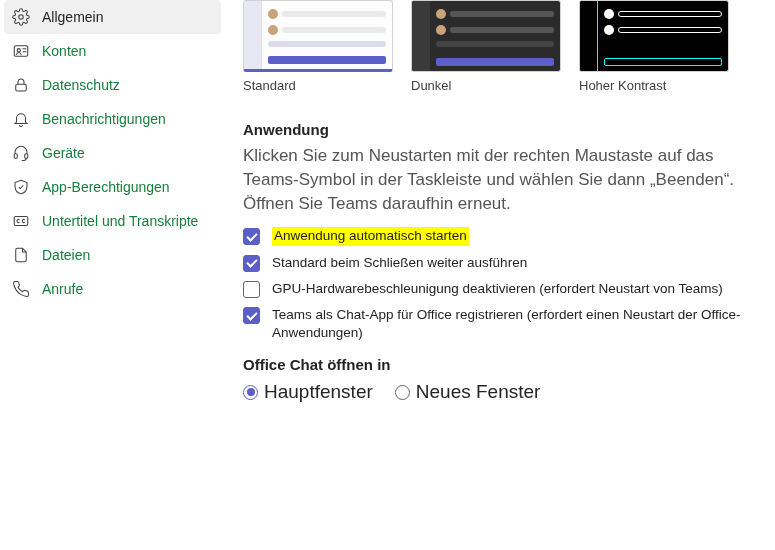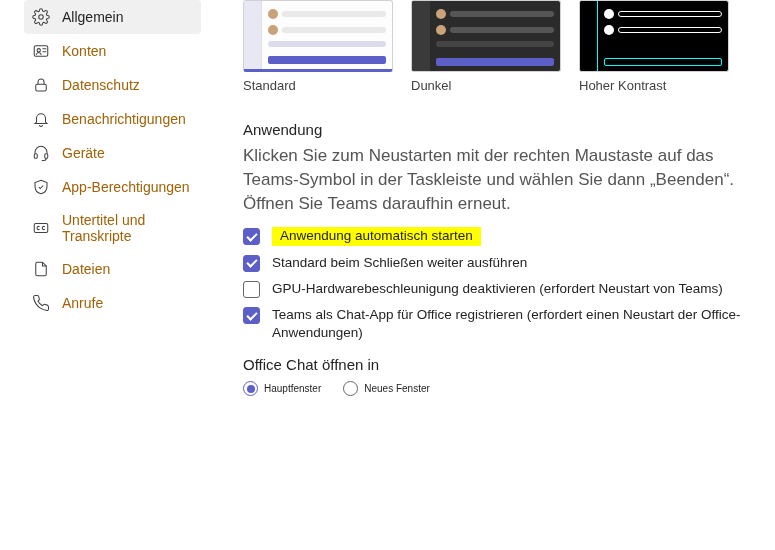--- a/index.html
+++ b/index.html
@@ -8,31 +8,31 @@
     font-size: 14px;
     color: #242424;
     background: #fff;
     width: 775px;
     height: 550px;
     overflow: hidden;
     display: flex;
   }
   .sidebar {
     width: 225px;
-    padding: 0 24px;
+    padding: 0 4px;
     flex-shrink: 0;
   }
   .nav-item {
     display: flex;
     align-items: center;
     gap: 12px;
     padding: 8px 8px;
     border-radius: 4px;
     cursor: pointer;
-    color: #a16207;
+    color: #15803d;
   }
   .nav-item.active {
     background: #f0f0f0;
     color: #242424;
   }
   .nav-icon {
     width: 18px;
     height: 18px;
     display: flex;
     align-items: center;
@@ -90,21 +90,21 @@
   .thumb-hc .mini-line { background:#000; border:1px solid #fff; height:6px; }
   .mini-input {
     position:absolute; bottom:5px; left:24px; right:6px; height:8px; border-radius:2px;
   }
   .thumb-standard .mini-input { background:#5b5fc7; }
   .thumb-dark .mini-input { background:#5b5fc7; }
   .thumb-hc .mini-input { background:#000; border:1px solid #0ff; }
 
   .section-heading {
     font-size: 15px;
-    font-weight: 400;
+    font-weight: 700;
     margin-bottom: 6px;
     color: #242424;
   }
   .section-desc {
     font-size: 17px;
     color: #555;
     line-height: 1.4;
     margin-bottom: 12px;
   }
   .checkbox-row {
@@ -131,39 +131,39 @@
     width: 4px; height: 8px;
     border: solid #fff;
     border-width: 0 2px 2px 0;
     transform: rotate(45deg);
     margin-top:-2px;
   }
   .chk-label { font-size: 13.5px; line-height: 1.35; color: #242424; }
   .hl {
     background: #ffff00;
     display: inline-block;
-    padding: 0 8px;
+    padding: 0 2px;
   }
   .radio-group {
     display: flex;
     gap: 22px;
     margin-top: 8px;
     margin-bottom: 22px;
   }
   .radio-opt { display:flex; align-items:center; gap:6px; cursor:pointer; }
   .radio {
     width:15px; height:15px; border-radius:50%;
     border:1.3px solid #666;
     display:flex; align-items:center; justify-content:center;
   }
   .radio.sel { border-color:#5b5fc7; }
   .radio.sel::after {
     content:""; width:8px; height:8px; border-radius:50%; background:#5b5fc7;
   }
-  .radio-label { font-size: 10px; }
+  .radio-label { font-size: 19px; }
 </style>
 </head>
 <body>
 
 <nav class="sidebar">
   <div class="nav-item active">
     <span class="nav-icon">
       <svg viewBox="0 0 24 24">
           <circle cx="12" cy="12" r="3"></circle>
           <path d="M19.4 15a1.7 1.7 0 0 0 .3 1.8l.1.1a2 2 0 1 1-2.8 2.8l-.1-.1a1.7 1.7 0 0 0-1.8-.3 1.7 1.7 0 0 0-1 1.5V21a2 2 0 1 1-4 0v-.1a1.7 1.7 0 0 0-1.1-1.5 1.7 1.7 0 0 0-1.8.3l-.1.1a2 2 0 1 1-2.8-2.8l.1-.1a1.7 1.7 0 0 0 .3-1.8 1.7 1.7 0 0 0-1.5-1H3a2 2 0 1 1 0-4h.1a1.7 1.7 0 0 0 1.5-1.1 1.7 1.7 0 0 0-.3-1.8l-.1-.1a2 2 0 1 1 2.8-2.8l.1.1a1.7 1.7 0 0 0 1.8.3h.1a1.7 1.7 0 0 0 1-1.5V3a2 2 0 1 1 4 0v.1a1.7 1.7 0 0 0 1 1.5 1.7 1.7 0 0 0 1.8-.3l.1-.1a2 2 0 1 1 2.8 2.8l-.1.1a1.7 1.7 0 0 0-.3 1.8v.1a1.7 1.7 0 0 0 1.5 1H21a2 2 0 1 1 0 4h-.1a1.7 1.7 0 0 0-1.5 1z"></path>

